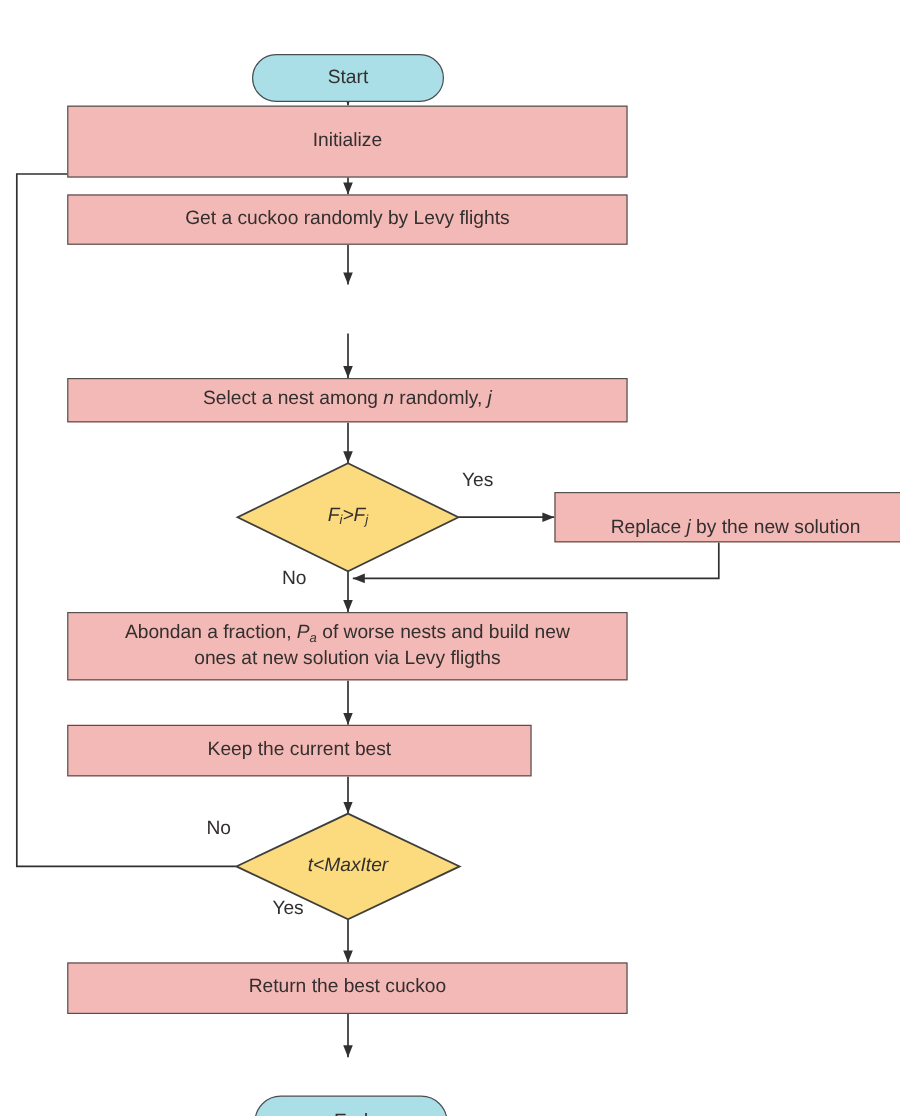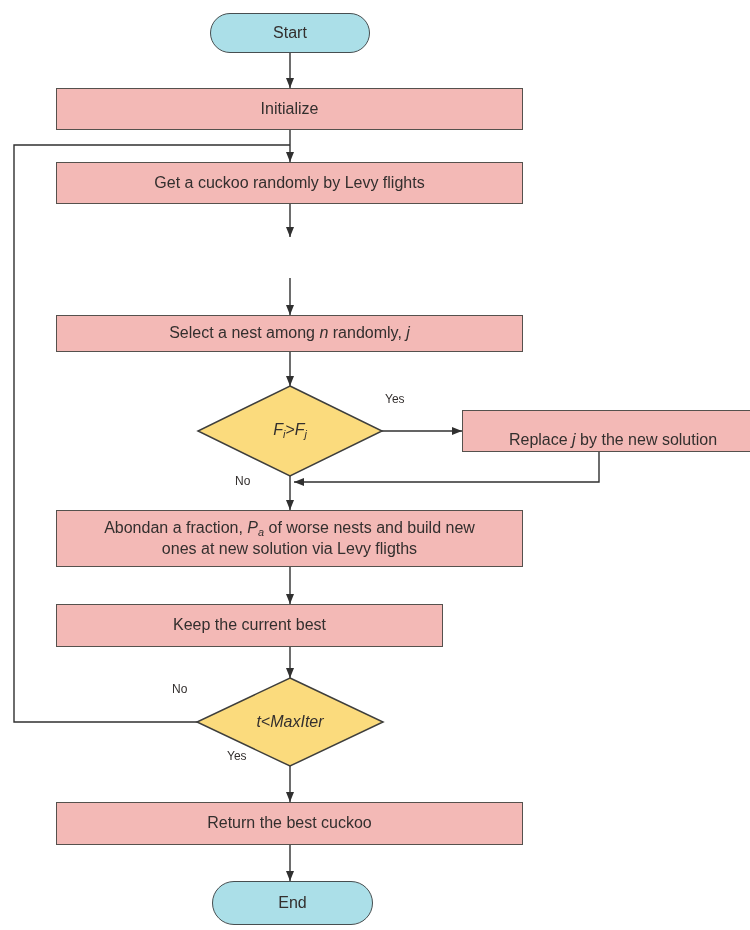--- a/index.html
+++ b/index.html
@@ -26,27 +26,28 @@
     position:absolute;display:flex;align-items:center;justify-content:center;
     text-align:center;font-size:16px;line-height:1.3;box-sizing:border-box;
   }
   .process{
     background:var(--process-fill);
     border:1.6px solid var(--process-border);
   }
   .terminal{
     background:var(--terminal-fill);
     border:1.5px solid var(--terminal-border);
+    margin-top:32px;
   }
   .diamond-label{
     position:absolute;display:flex;align-items:center;justify-content:center;
     text-align:center;font-size:16px;
   }
   .edge-label{
-    position:absolute;font-size:12px;color:var(--text-color);
+    position:absolute;font-size:16px;color:var(--text-color);
   }
   .it{font-style:italic;}
   .sub{font-style:italic;font-size:0.68em;vertical-align:-0.28em;}
 </style>
 </head>
 <body>
 
 <div class="canvas">
 
   <svg class="edges" width="750" height="930" viewBox="0 0 750 930">
@@ -71,21 +72,21 @@
     <path class="edge" d="M290 845 V881" marker-end="url(#arrow)"></path>
 
     <polygon class="diamond-shape" points="290,386 382,431 290,476 198,431"></polygon>
     <polygon class="diamond-shape" points="290,678 383,722 290,766 197,722"></polygon>
   </svg>
 
   <div class="node terminal" style="left:210px;top:13px;width:160px;height:40px;border-radius:20px;">
     <span>Start</span>
   </div>
 
-  <div class="node process" style="left:56px;top:88px;width:467px;height:42px;align-items:center;">
+  <div class="node process" style="left:56px;top:88px;width:467px;height:60px;align-items:center;">
     <span>Initialize</span>
   </div>
 
   <div class="node process" style="left:56px;top:162px;width:467px;height:42px;">
     <span>Get a cuckoo randomly by Levy flights</span>
   </div>
 
 
   <div class="node process" style="left:56px;top:315px;width:467px;height:37px;">
     <span><span>Select a nest among </span><span class="it">n</span><span> randomly, </span><span class="it">j</span></span>

